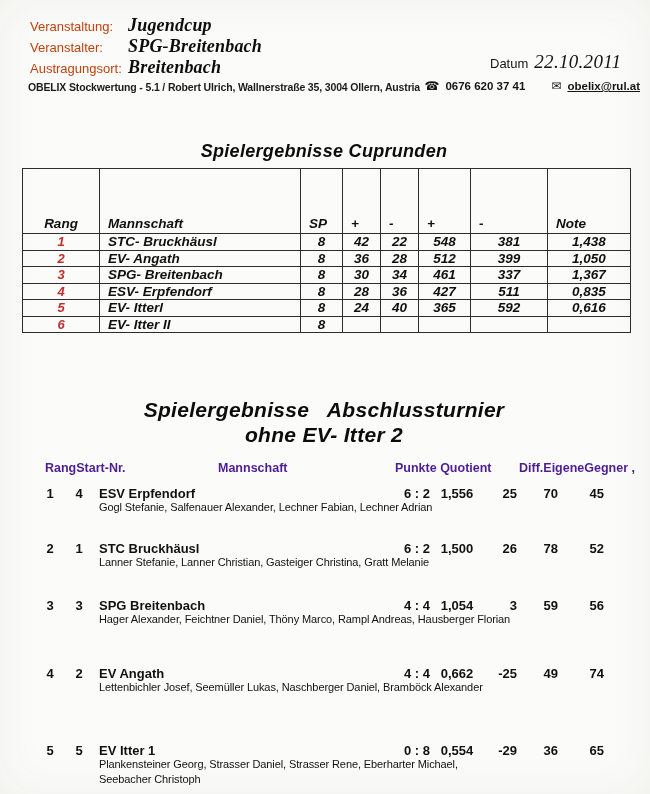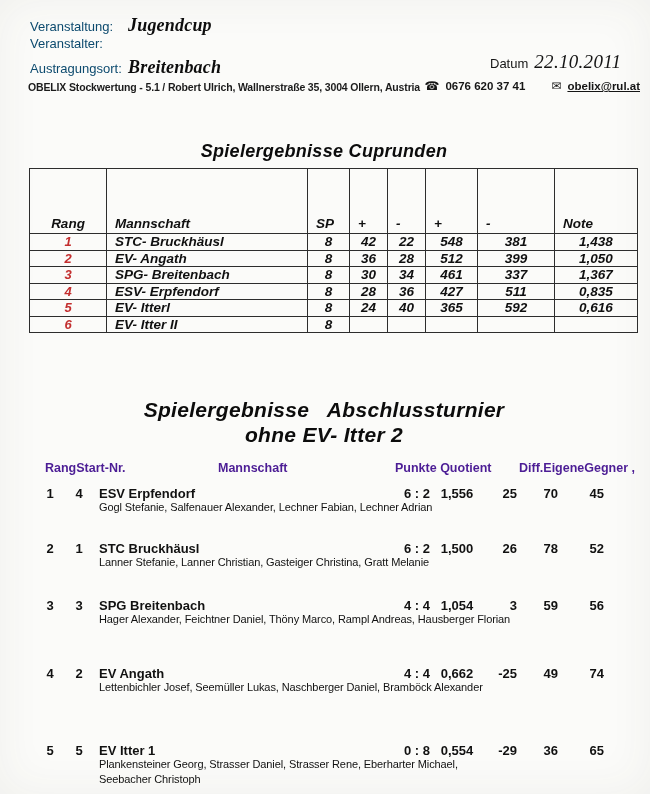--- a/index.html
+++ b/index.html
@@ -12,21 +12,21 @@
     box-shadow: inset 0 0 45px rgba(60,60,55,0.06);
     overflow: hidden;
     color: #151515;
     font-family: "Liberation Sans", sans-serif;
   }
 
   
   .hdr-field { position: absolute; left: 30px; display: flex; align-items: baseline; }
   .hdr-label {
     display: inline-block; width: 98px;
-    font-size: 13px; color: #0c4a6e;
+    font-size: 13px; color: #c2410c;
   }
   .hdr-value {
     font-family: "Liberation Serif", serif;
     font-weight: bold; font-style: italic;
     font-size: 18px; color: #0d0d0d;
     letter-spacing: 0.2px;
   }
   .credit-line {
     position: absolute; left: 28px; top: 81px;
     font-size: 10.5px; font-weight: bold; letter-spacing: -0.15px; color: #1b1b1b;
@@ -54,21 +54,21 @@
     letter-spacing: 0.3px; color: #0c0c0c;
   }
   .final-title {
     position: absolute; left: 0; width: 648px; text-align: center;
     font-size: 21px; font-weight: bold; font-style: italic;
     letter-spacing: 0.3px; color: #0c0c0c; white-space: pre; margin-top: 8px;
   }
 
   
   table.cup {
-    position: absolute; left: 29px; top: 168px;
+    position: absolute; left: 22px; top: 168px;
     width: 608px; border-collapse: collapse; table-layout: fixed;
   }
   table.cup th, table.cup td {
     border: 1.6px solid #2d2d2d;
     font-weight: bold; font-style: italic;
     font-size: 13.5px; color: #101010;
     padding: 0; overflow: hidden; white-space: nowrap;
   }
   table.cup th {
     height: 62px; vertical-align: bottom;
@@ -101,20 +101,21 @@
 <body>
 
 <div class="page">
 
   <div class="hdr-field" style="top:15px">
     <span class="hdr-label">Veranstaltung:</span>
     <span class="hdr-value">Jugendcup</span>
   </div>
   <div class="hdr-field" style="top:36px">
     <span class="hdr-label">Veranstalter:</span>
+    <span class="hdr-value">SPG-Breitenbach</span>
   </div>
   <div class="hdr-field" style="top:57px">
     <span class="hdr-label">Austragungsort:</span>
     <span class="hdr-value">Breitenbach</span>
   </div>
   <div class="credit-line">OBELIX Stockwertung - 5.1 / Robert Ulrich, Wallnerstraße 35, 3004 Ollern, Austria</div>
 
   <div class="date-line">
     <span class="date-label">Datum</span>
     <span class="date-value">22.10.2011</span>

